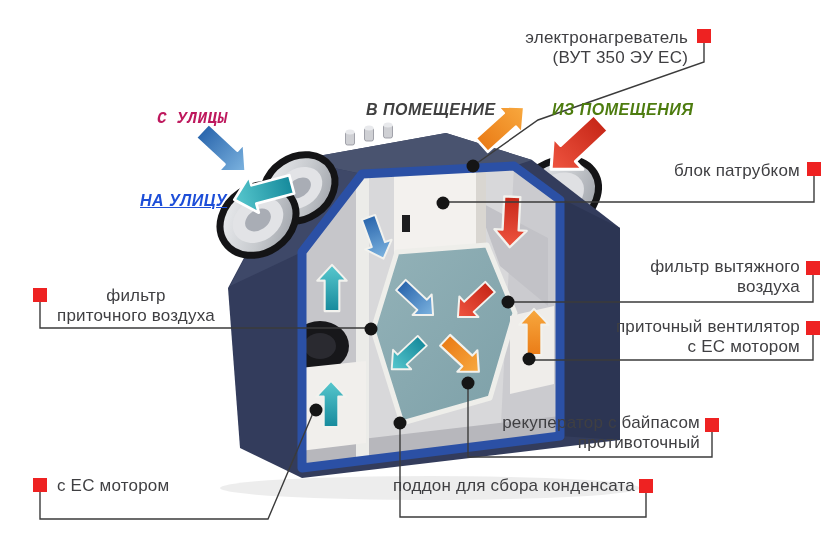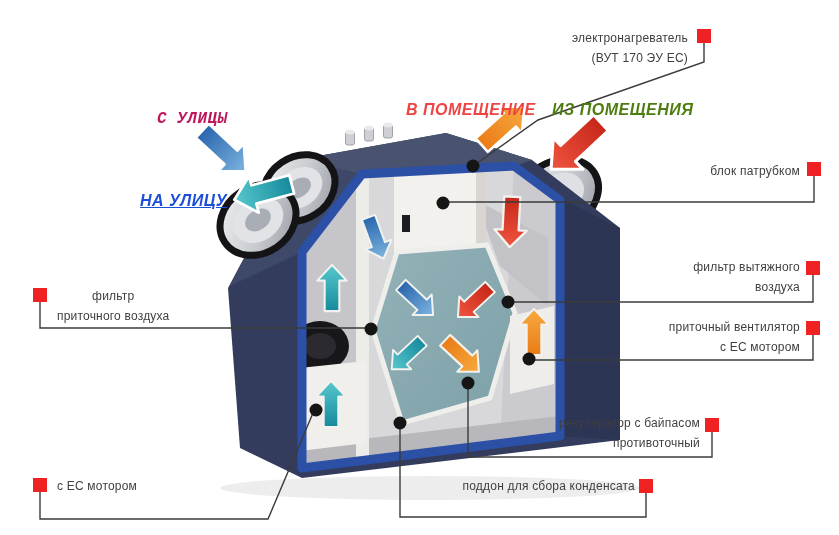--- a/index.html
+++ b/index.html
@@ -2,35 +2,35 @@
 <html><head>
 <meta charset="utf-8">
 <style>
   html,body{margin:0;padding:0;background:#fff;}
   .stage{
     position:relative;width:839px;height:535px;background:#ffffff;overflow:hidden;
     font-family:"Liberation Sans", sans-serif;
   }
   .stage svg{position:absolute;left:0;top:0;}
   .callout{
-    position:absolute;font-size:12px;line-height:20px;color:#3f3f42;
+    position:absolute;font-size:17px;line-height:20px;color:#3f3f42;
     white-space:nowrap;letter-spacing:.2px;
   }
   .callout.right{text-align:right;}
   .callout.left{text-align:center;}
   .marker{
     position:absolute;width:14px;height:14px;background:#ee2222;
   }
   .flowlabel{
     position:absolute;font-size:16px;font-weight:bold;font-style:italic;
     letter-spacing:.5px;white-space:nowrap;
   }
   .flow-street-in{color:#be185d;font-family:Liberation Mono, monospace;}
   .flow-street-out{color:#1d4ed8;text-decoration:underline;}
-  .flow-room-in{color:#ef4444;margin-left:40px;}
+  .flow-room-in{color:#404040;}
   .flow-room-out{color:#4d7c0f;}
 </style>
 </head>
 <body>
 
 <div class="stage">
 
   <svg width="839" height="535" viewBox="0 0 839 535">
     <defs>
       <linearGradient id="gMetal" x1="0" y1="0" x2="1" y2="1">
@@ -173,21 +173,21 @@
     </g>
   </svg>
 
   <div class="flowlabel flow-street-in" style="left:157px;top:110px">С УЛИЦЫ</div>
   <div class="flowlabel flow-street-out" style="left:140px;top:192px">НА УЛИЦУ</div>
   <div class="flowlabel flow-room-in" style="left:366px;top:101px">В ПОМЕЩЕНИЕ</div>
   <div class="flowlabel flow-room-out" style="left:552px;top:101px">ИЗ ПОМЕЩЕНИЯ</div>
 
   <div class="callout right" style="right:151px;top:28px">
     <div>электронагреватель</div>
-    <div>(ВУТ 170 ЭУ ЕС)</div>
+    <div>(ВУТ 350 ЭУ ЕС)</div>
   </div>
 
   <div class="callout right" style="right:39px;top:161px">
     <div>блок патрубком</div>
   </div>
 
   <div class="callout right" style="right:39px;top:257px">
     <div>фильтр вытяжного</div>
     <div>воздуха</div>
   </div>

